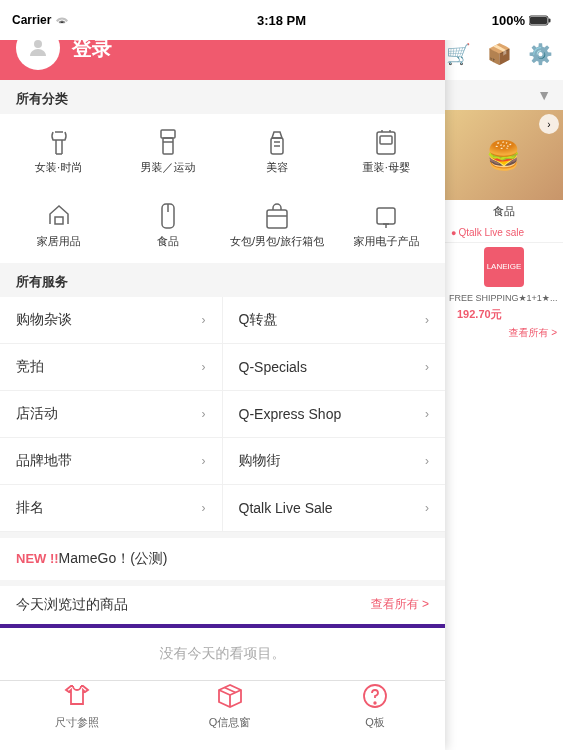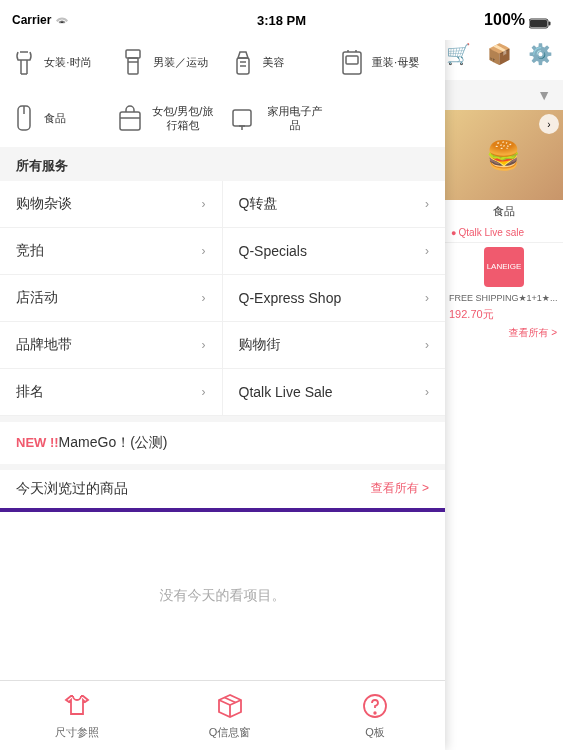--- a/index.html
+++ b/index.html
@@ -21,21 +21,21 @@
       align-items: center;
       justify-content: space-between;
       padding: 0 12px;
       font-size: 12px;
       font-weight: 600;
       position: relative;
       z-index: 10;
     }
     .status-bar-left { display: flex; align-items: center; gap: 4px; }
     .status-bar-center { position: absolute; left: 50%; transform: translateX(-50%); font-size: 13px; font-weight: 600; }
-    .status-bar-right { display: flex; align-items: flex-end; gap: 4px; font-size: 16px; }
+    .status-bar-right { display: flex; align-items: center; gap: 4px; font-size: 13px; }
 
     
     .overlay-panel {
       position: absolute;
       top: 0;
       left: 0;
       width: 445px;
       height: 750px;
       background: #fff;
       z-index: 5;
@@ -81,21 +81,21 @@
 
     .categories-grid {
       display: grid;
       grid-template-columns: repeat(4, 1fr);
       background: #fff;
       padding: 8px 4px;
       gap: 0;
     }
     .category-item {
       display: flex;
-      flex-direction: row;
+      flex-direction: column;
       align-items: center;
       padding: 6px 4px;
       gap: 4px;
     }
     .cat-icon {
       width: 32px;
       height: 28px;
       display: flex;
       align-items: center;
       justify-content: center;
@@ -190,21 +190,20 @@
       color: #aaa;
       font-size: 14px;
     }
 
     
     .bottom-tabs {
       height: 70px;
       background: #fff;
       border-top: 1px solid #e0e0e0;
       display: flex;
-      align-items: center;
       justify-content: space-around;
     }
     .tab-item {
       display: flex;
       flex-direction: column;
       align-items: center;
       gap: 4px;
     }
     .tab-icon {
       width: 30px;
@@ -324,27 +323,36 @@
       <span style="position:absolute; right:4px; top:4px; background:rgba(255,255,255,0.8); border-radius:50%; width:20px; height:20px; display:flex; align-items:center; justify-content:center; font-size:10px;">›</span>
     </div>
     <div class="food-card-label">食品</div>
     <div class="qtalk-banner">
       <span style="color:#f05a6e; font-size:9px;">●</span>
       <span>Qtalk Live sale</span>
     </div>
     <div style="height:1px; background:#f0f0f0;"></div>
     <div style="background: #f05a6e; width: 40px; height: 40px; margin: 4px auto; border-radius: 4px; display:flex; align-items:center; justify-content:center; font-size:8px; color:#fff; text-align:center; line-height:1.2; padding:2px;">LANEIGE</div>
     <div style="font-size:9px; color:#666; padding: 2px 4px;">FREE SHIPPING★1+1★...</div>
-    <div style="font-size:11px; color:#f05a6e; font-weight:400; padding: 2px 4px;">192.70元</div>
+    <div style="font-size:11px; color:#f05a6e; font-weight:700; padding: 2px 12px;">192.70元</div>
     <div style="font-size:10px; color:#f05a6e; text-align:right; padding: 2px 6px;">查看所有 &gt;</div>
   </div>
 </div>
 
 <div class="overlay-panel">
 
+  <div class="panel-header">
+    <div class="avatar-circle">
+      <svg width="24" height="24" viewBox="0 0 24 24" fill="#ccc">
+        <circle cx="12" cy="8" r="4"></circle>
+        <path d="M4 20c0-4 3.6-7 8-7s8 3 8 7"></path>
+      </svg>
+    </div>
+    <span class="login-text">登录</span>
+  </div>
 
   <div class="section-label">所有分类</div>
   <div class="categories-grid">
 
     <div class="category-item">
       <div class="cat-icon">
         <svg width="24" height="28" viewBox="0 0 24 28" fill="none" stroke="#666" stroke-width="1.5">
           <path d="M8 4h8M6 4c0 0-2 4 0 8h12c2-4 0-8 0-8M9 12v14M15 12v14M9 26h6"></path>
         </svg>
       </div>
@@ -383,20 +391,29 @@
           <rect x="6" y="8" width="12" height="8" rx="1"></rect>
         </svg>
       </div>
       <span class="cat-label">重装·母婴</span>
     </div>
 
   </div>
 
   <div class="categories-grid cat-row2">
 
+    <div class="category-item">
+      <div class="cat-icon">
+        <svg width="26" height="28" viewBox="0 0 26 28" fill="none" stroke="#666" stroke-width="1.5">
+          <path d="M4 22V12l9-8 9 8v10"></path>
+          <rect x="9" y="15" width="8" height="7"></rect>
+        </svg>
+      </div>
+      <span class="cat-label">家居用品</span>
+    </div>
 
     <div class="category-item">
       <div class="cat-icon">
         <svg width="18" height="28" viewBox="0 0 18 28" fill="none" stroke="#666" stroke-width="1.5">
           <rect x="3" y="2" width="12" height="24" rx="4"></rect>
           <line x1="9" y1="2" x2="9" y2="10"></line>
         </svg>
       </div>
       <span class="cat-label">食品</span>
     </div>

